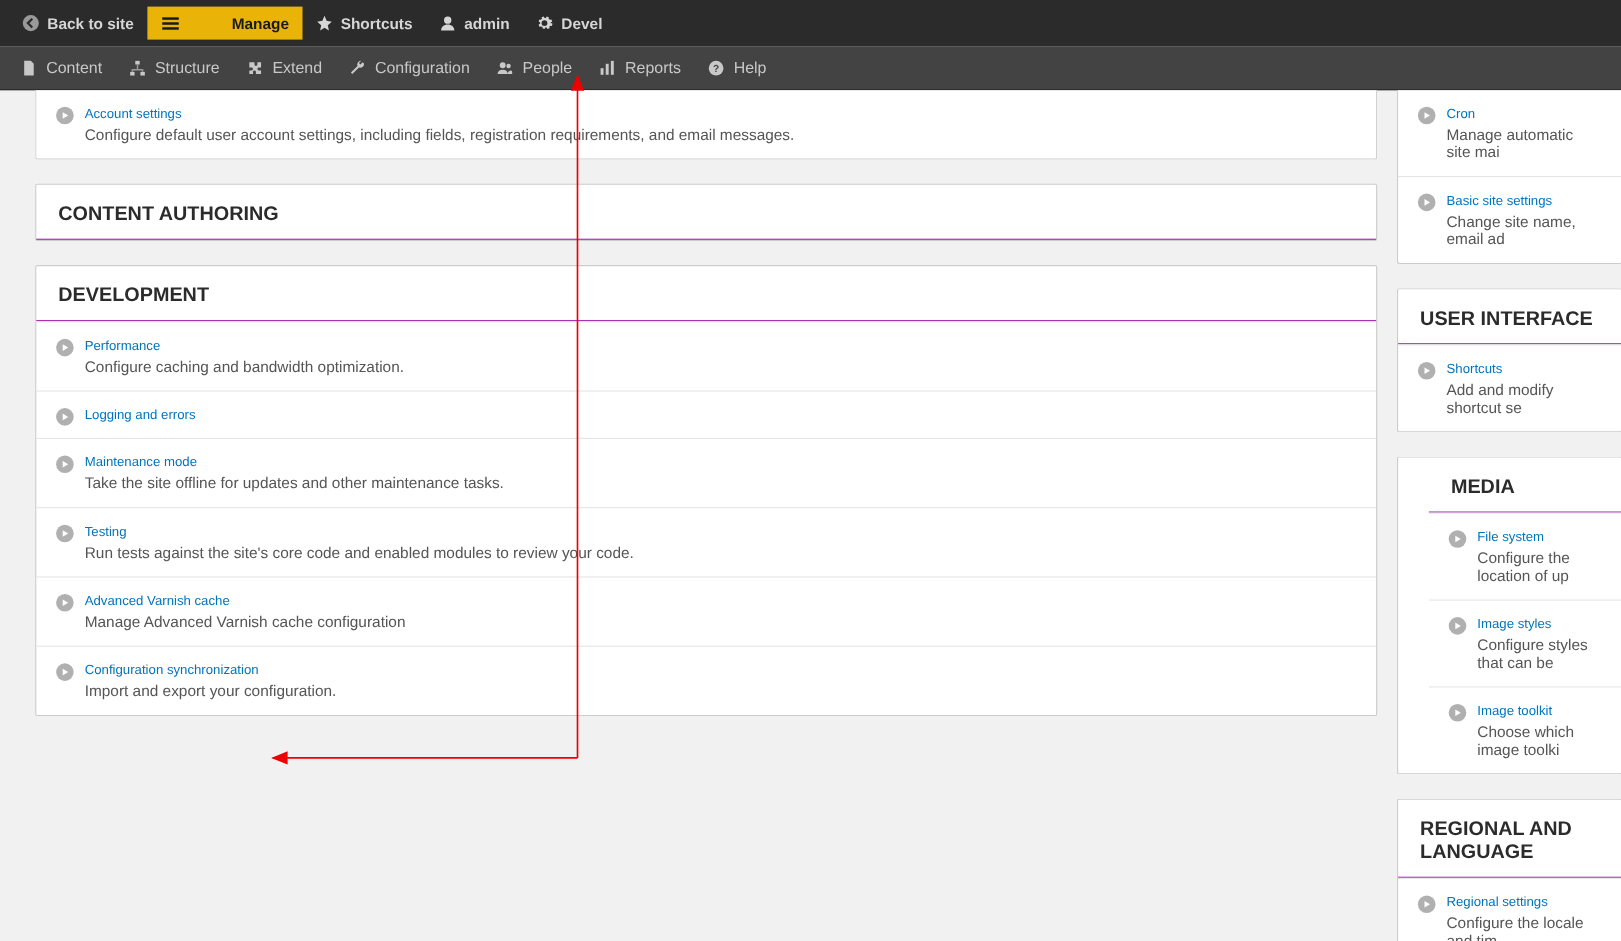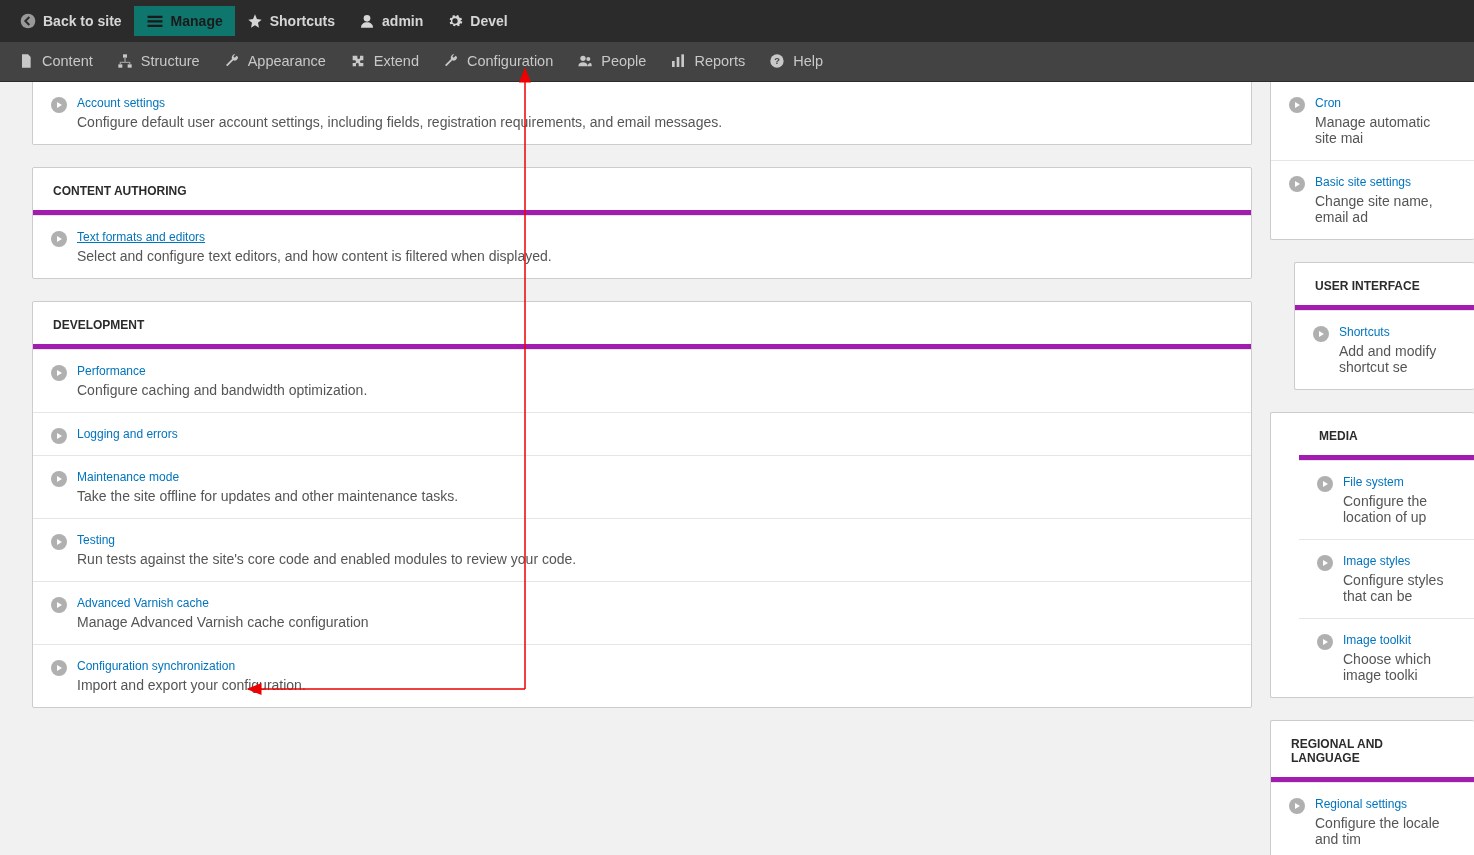--- a/index.html
+++ b/index.html
@@ -1,32 +1,32 @@
 <!DOCTYPE html>
 <html><head>
 <meta charset="utf-8">
 <style>
 * { box-sizing: border-box; margin: 0; padding: 0; }
 body { font-family: "Lucida Grande", "Lucida Sans Unicode", Arial, sans-serif; font-size: 14px; background: #f1f1f1; color: #333; overflow-x: hidden; }
 
 .toolbar-top { background: #2b2b2b; height: 42px; display: flex; align-items: center; padding: 0 8px; }
 .toolbar-top .item { display: flex; align-items: center; color: #d6d6d6; padding: 0 12px; height: 30px; cursor: pointer; font-size: 14px; font-weight: 600; }
-.toolbar-top .item.active { background: #0f766e; color: #1a1a1a; }
+.toolbar-top .item.active { background: #eab308; color: #1a1a1a; gap: 40px; }
 .toolbar-top .ic { margin-right: 7px; display: inline-flex; align-items: center; justify-content: center; }
 
-.toolbar-sub { background: #434343; height: 40px; display: flex; align-items: flex-end; padding: 0 6px; border-bottom: 1px solid #2b2b2b; }
+.toolbar-sub { background: #434343; height: 40px; display: flex; align-items: center; padding: 0 6px; border-bottom: 1px solid #2b2b2b; }
 .toolbar-sub .item { display: flex; align-items: center; color: #c8c8c8; padding: 0 12px; height: 40px; cursor: pointer; font-size: 14.5px; }
 .toolbar-sub .ic { margin-right: 8px; display: inline-flex; }
 
 .admin-body { display: flex; gap: 18px; padding: 0 0 40px 0; }
 .col-main { margin-left: 32px; width: 1220px; }
 .col-side { flex: 1; min-width: 200px; }
 
 .admin-panel { background: #fff; border: 1px solid #ccc; border-radius: 2px; margin-bottom: 22px; }
-.panel-title { font-size: 12px; font-weight: bold; color: #2b2b2b; padding: 16px 20px 12px 20px; border-bottom: 5px solid #a21caf; }
+.panel-title { font-size: 18px; font-weight: bold; color: #2b2b2b; padding: 16px 20px 12px 20px; border-bottom: 1px solid #a21caf; }
 .panel-item { padding: 12px 20px 14px 44px; border-top: 1px solid #e5e5e5; position: relative; }
 .admin-panel .panel-item:first-of-type { border-top: none; }
 .panel-item .arrow { position: absolute; left: 18px; top: 15px; width: 16px; height: 16px; border-radius: 50%; background: #b0b0b0; display: flex; align-items: center; justify-content: center; }
 .panel-item .arrow::after { content: ""; border-left: 5px solid #fff; border-top: 3px solid transparent; border-bottom: 3px solid transparent; margin-left: 1px; }
 .panel-item a { color: #0074bd; text-decoration: none; font-size: 12px; font-weight: 500; }
 .panel-item a.underlined { text-decoration: underline; }
 .panel-item .desc { color: #555; font-size: 14px; margin-top: 4px; }
 
 .arrow-annotation { position: absolute; pointer-events: none; z-index: 50; }
 
@@ -97,28 +97,20 @@
   <div class="item">
     <span class="ic">
         <svg class="ico-s" viewBox="0 0 24 24" fill="#999">
           <rect x="9" y="2" width="6" height="5"></rect>
           <rect x="2" y="17" width="6" height="5"></rect>
           <rect x="16" y="17" width="6" height="5"></rect>
           <path d="M12 7v5M5 17v-3h14v3M12 12v2" stroke="#999" stroke-width="2" fill="none"></path>
         </svg>
       </span>
     <span>Structure</span>
-  </div>
-  <div class="item">
-    <span class="ic">
-        <svg class="ico-s" viewBox="0 0 24 24" fill="#999">
-          <path d="M21 6a5 5 0 01-7 5L5 20l-2-2 9-9a5 5 0 015-7l-3 3 2 2 3-3z"></path>
-        </svg>
-      </span>
-    <span>Appearance</span>
   </div>
   <div class="item">
     <span class="ic">
         <svg class="ico-s" viewBox="0 0 24 24" fill="#999">
           <path d="M4 4h7v3a2 2 0 104 0V4h5v7h-3a2 2 0 100 4h3v5h-7v-3a2 2 0 10-4 0v3H4v-5h3a2 2 0 100-4H4z"></path>
         </svg>
       </span>
     <span>Extend</span>
   </div>
   <div class="item">
@@ -177,25 +169,20 @@
     <div class="admin-panel" style="border-top:none; border-top-left-radius:0; border-top-right-radius:0;">
       <div class="panel-item">
         <span class="arrow"></span>
         <a href="#">Account settings</a>
         <div class="desc">Configure default user account settings, including fields, registration requirements, and email messages.</div>
       </div>
     </div>
 
     <div class="admin-panel">
       <div class="panel-title">CONTENT AUTHORING</div>
-      <div class="panel-item">
-        <span class="arrow"></span>
-        <a href="#" class="underlined">Text formats and editors</a>
-        <div class="desc">Select and configure text editors, and how content is filtered when displayed.</div>
-      </div>
     </div>
 
     <div class="admin-panel">
       <div class="panel-title">DEVELOPMENT</div>
       <div class="panel-item">
         <span class="arrow"></span>
         <a href="#">Performance</a>
         <div class="desc">Configure caching and bandwidth optimization.</div>
       </div>
       <div class="panel-item">
@@ -232,21 +219,21 @@
         <a href="#">Cron</a>
         <div class="desc">Manage automatic site mai</div>
       </div>
       <div class="panel-item">
         <span class="arrow"></span>
         <a href="#">Basic site settings</a>
         <div class="desc">Change site name, email ad</div>
       </div>
     </div>
 
-    <div class="admin-panel" style="border-right:none;margin-left:24px;">
+    <div class="admin-panel" style="border-right:none;">
       <div class="panel-title">USER INTERFACE</div>
       <div class="panel-item">
         <span class="arrow"></span>
         <a href="#">Shortcuts</a>
         <div class="desc">Add and modify shortcut se</div>
       </div>
     </div>
 
     <div class="admin-panel" style="border-right:none;padding-left:28px;">
       <div class="panel-title">MEDIA</div>

